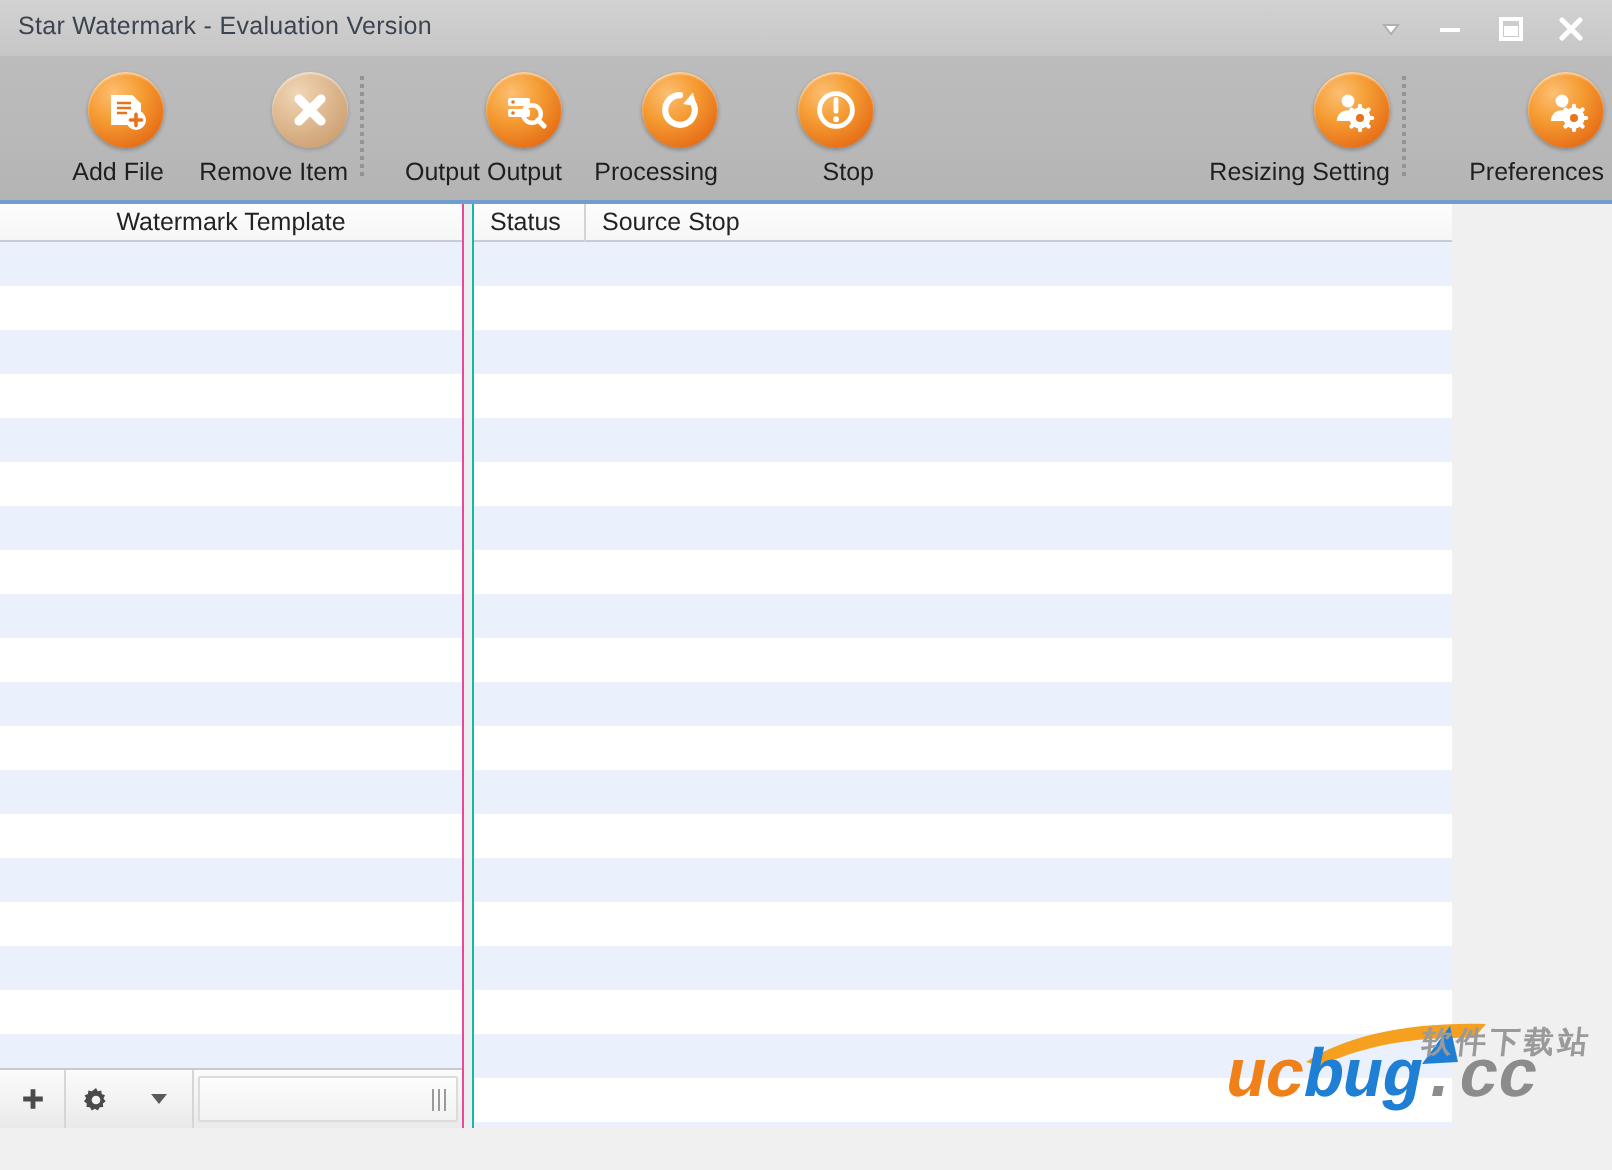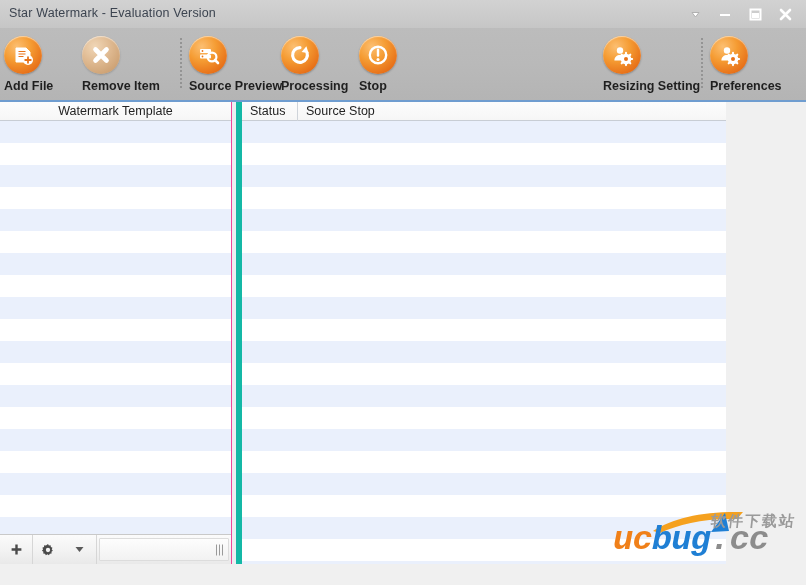--- a/index.html
+++ b/index.html
@@ -80,24 +80,23 @@
     align-items: flex-start;
   }
   .tb-left { left: 4px; }
   .tb-right { right: 4px; margin-left: 16px; }
   .tb-item {
     width: 78px;
     height: 70px;
     padding-top: 8px;
     display: flex;
     flex-direction: column;
-    align-items: flex-start;
+    align-items: flex-end;
     cursor: default;
     box-sizing: border-box;
-    font-weight: bold;
   }
   .tb-item.wide { width: 92px; }
   .tb-label {
     margin-top: 5px;
     font-size: 12.5px;
     color: #1f1f1f;
     white-space: nowrap;
     text-align: center;
   }
   .tb-icon {
@@ -140,21 +139,21 @@
     background: #ffffff;
     border-right: 1px solid #ec4899;
     box-sizing: border-box;
   }
   .pane-right {
     position: absolute;
     left: 236px; top: 0;
     width: 490px;
     height: 483px;
     background: #ffffff;
-    border-left: 6px solid #14b8a6;
+    border-left: 1px solid #14b8a6;
     box-sizing: border-box;
   }
   .splitter {
     position: absolute;
     left: 232px; top: 0;
     width: 4px;
     height: 483px;
     background: #eceff2;
   }
 
@@ -380,21 +379,21 @@
         <div class="tb-icon">
           <svg width="24" height="24" viewBox="0 0 24 24">
             <rect x="4" y="6" width="11" height="4" rx="1" fill="#ffffff"></rect>
             <rect x="4" y="11.5" width="11" height="4" rx="1" fill="#ffffff"></rect>
             <circle cx="6.5" cy="8" r="0.9" fill="#e8731a"></circle>
             <circle cx="6.5" cy="13.5" r="0.9" fill="#e8731a"></circle>
             <circle cx="16" cy="14" r="4.4" fill="none" stroke="#ffffff" stroke-width="2.2"></circle>
             <path d="M19 17 L22 20" stroke="#ffffff" stroke-width="2.6" stroke-linecap="round"></path>
           </svg>
         </div>
-        <div class="tb-label">Source Preview</div>
+        <div class="tb-label">Output Output</div>
       </div>
 
       <div class="tb-item">
         <div class="tb-icon">
           <svg width="24" height="24" viewBox="0 0 24 24">
             <path d="M12 4.6 a7.4 7.4 0 1 0 7.0 5.0" fill="none" stroke="#ffffff" stroke-width="3.1" stroke-linecap="round"></path>
             <path d="M18.4 3.2 L20.6 10.2 L13.6 9.0 Z" fill="#ffffff"></path>
           </svg>
         </div>
         <div class="tb-label">Processing</div>

